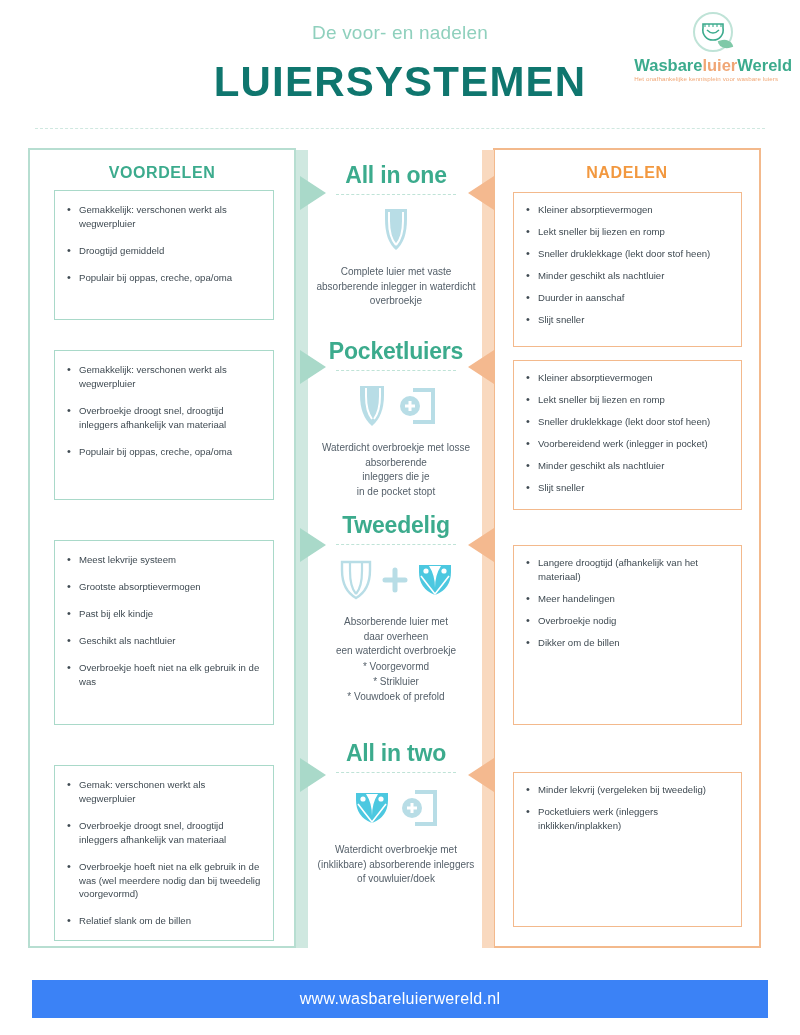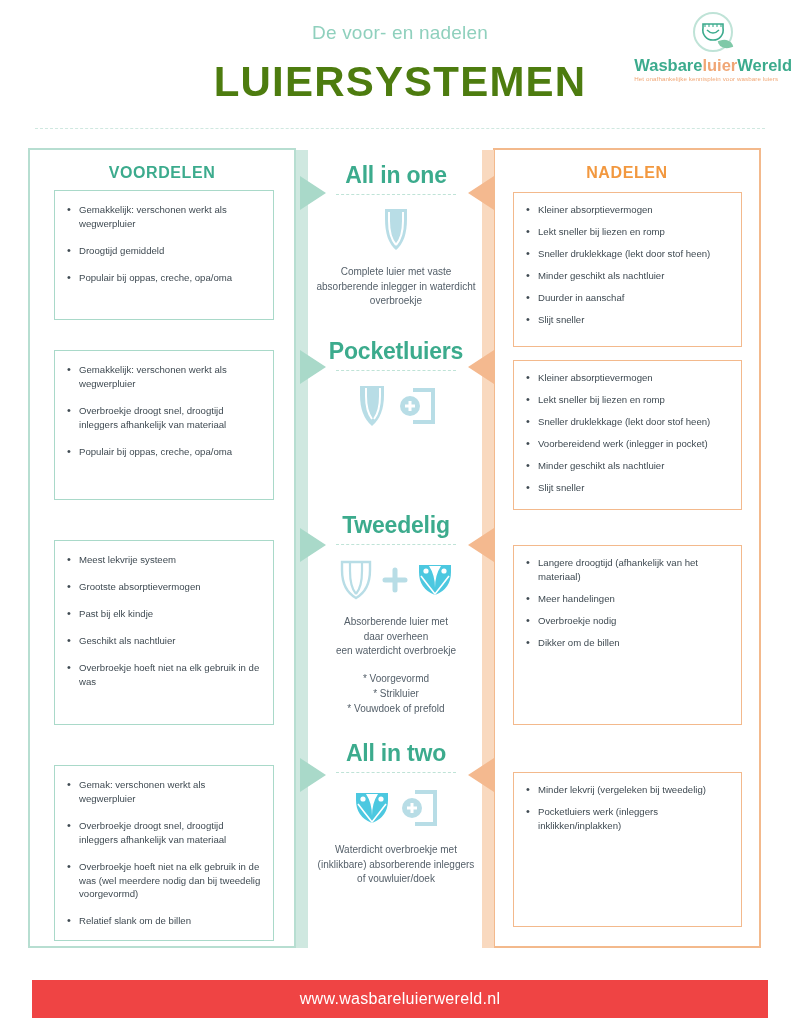--- a/index.html
+++ b/index.html
@@ -15,21 +15,21 @@
   .header { position: relative; height: 130px; }
   .subtitle {
     position: absolute; left: 0; right: 0; top: 22px;
     text-align: center;
     font-size: 19px; color: #8fd0bd; letter-spacing: .2px;
     font-weight: 400;
   }
   .main-title {
     position: absolute; left: 0; right: 0; top: 58px;
     text-align: center;
-    font-size: 42px; font-weight: bold; color: #4d7c0f;
+    font-size: 42px; font-weight: bold; color: #0f766e;
     letter-spacing: 1.2px;
   }
   .logo { position: absolute; right: 8px; top: 12px; display: flex; align-items: center; gap: 5px; flex-direction: column; }
   .logo-mark { width: 40px; height: 40px; border-radius: 50%; border: 2px solid #bfe3d7;
                display: flex; align-items: center; justify-content: center; position: relative; }
   .logo-leaf { position:absolute; right:-1px; bottom:1px; width:13px; height:10px;
                background:#7fc9a8; border-radius: 0 80% 0 80%; transform: rotate(-18deg); }
   .logo-text { line-height: 1.05; }
   .logo-name { font-size: 16.5px; font-weight: bold; white-space: nowrap; }
   .logo-name .c-green { color: #3cab8d; }
@@ -74,38 +74,38 @@
   .pbox li::before, .cbox li::before {
     content:"\2022"; position:absolute; left:2px; top:-1px; font-size:11px; color:#3f4a52;
   }
 
   
   .sect { position:absolute; left:0; width:172px; text-align:center; }
   .sect-title { font-size:23px; font-weight:bold; color:#3cab8d; letter-spacing:-.2px; }
   .sect-rule { margin:5px auto 0 auto; width:120px; border-top:1.5px dashed #bfe3d7; }
   .sect-icons { height:54px; display:flex; align-items:center; justify-content:center; gap:8px; margin-top:8px;}
   .sect-desc { font-size:10px; color:#55606a; line-height:1.45; margin-top:8px; padding:0 4px; }
-  .sect-sub { font-size:10px; color:#55606a; line-height:1.5; margin-top:12px; text-align:center; }
+  .sect-sub { font-size:10px; color:#55606a; line-height:1.5; text-align:center; }
 
   
   .arrow { position:absolute; width:0; height:0; }
   .arrow-green {
     border-top:17px solid transparent; border-bottom:17px solid transparent;
     border-left:26px solid #a9d9c9;
   }
   .arrow-orange {
     border-top:17px solid transparent; border-bottom:17px solid transparent;
     border-right:26px solid #f4b98f;
   }
   .connector-green  { position:absolute; width:12px; background:#cfe8e0; }
   .connector-orange { position:absolute; width:12px; background:#f9d9bf; }
 
   
   .footer-bar { position:absolute; left:32px; top:980px; width:736px; height:38px;
-                background:#ef4444; display:flex; align-items:center; justify-content:center; }
+                background:#3b82f6; display:flex; align-items:center; justify-content:center; }
   .footer-url { color:#ffffff; font-size:16px; letter-spacing:.3px; }
   .footer-copy { position:absolute; left:0; right:0; top:1020px; text-align:left;
                  font-size:11px; color:#8fd0bd;margin-top:16px; }
 </style>
 </head>
 <body>
 
 <div class="page">
 
   <div class="header">
@@ -228,20 +228,21 @@
       <path d="M5 2 h24 v9 q0 21 -12 31 q-12 -10 -12 -31 z" fill="#b8dde6"></path>
       <path d="M11 4 v8 q0 15 6 23" fill="none" stroke="#fff" stroke-width="2"></path>
       <path d="M25 4 v8 q0 15 -6 23" fill="none" stroke="#fff" stroke-width="2"></path>
     </svg>
             <svg width="40" height="42" viewBox="0 0 40 42">
       <path d="M16 5 h20 v32 h-20" fill="none" stroke="#b8dde6" stroke-width="4"></path>
       <circle cx="13" cy="21" r="10" fill="#b8dde6"></circle>
       <path d="M13 16 v10 M8 21 h10" stroke="#fff" stroke-width="3"></path>
     </svg>
           </div>
+     <div class="sect-desc">Waterdicht overbroekje met losse absorberende<br>inleggers die je<br>in de pocket stopt</div>
      </div>
         <div class="sect" style="top: 372px;">
           <div class="sect-title">Tweedelig</div>
      <div class="sect-rule"></div>
      <div class="sect-icons">
             <svg width="36" height="42" viewBox="0 0 36 42">
       <path d="M4 3 h28 v8 q0 20 -14 28 q-14 -8 -14 -28 z" fill="none" stroke="#b8dde6" stroke-width="2.4"></path>
       <path d="M12 4 v8 q0 16 6 23" fill="none" stroke="#b8dde6" stroke-width="2.2"></path>
       <path d="M24 4 v8 q0 16 -6 23" fill="none" stroke="#b8dde6" stroke-width="2.2"></path>
     </svg>

